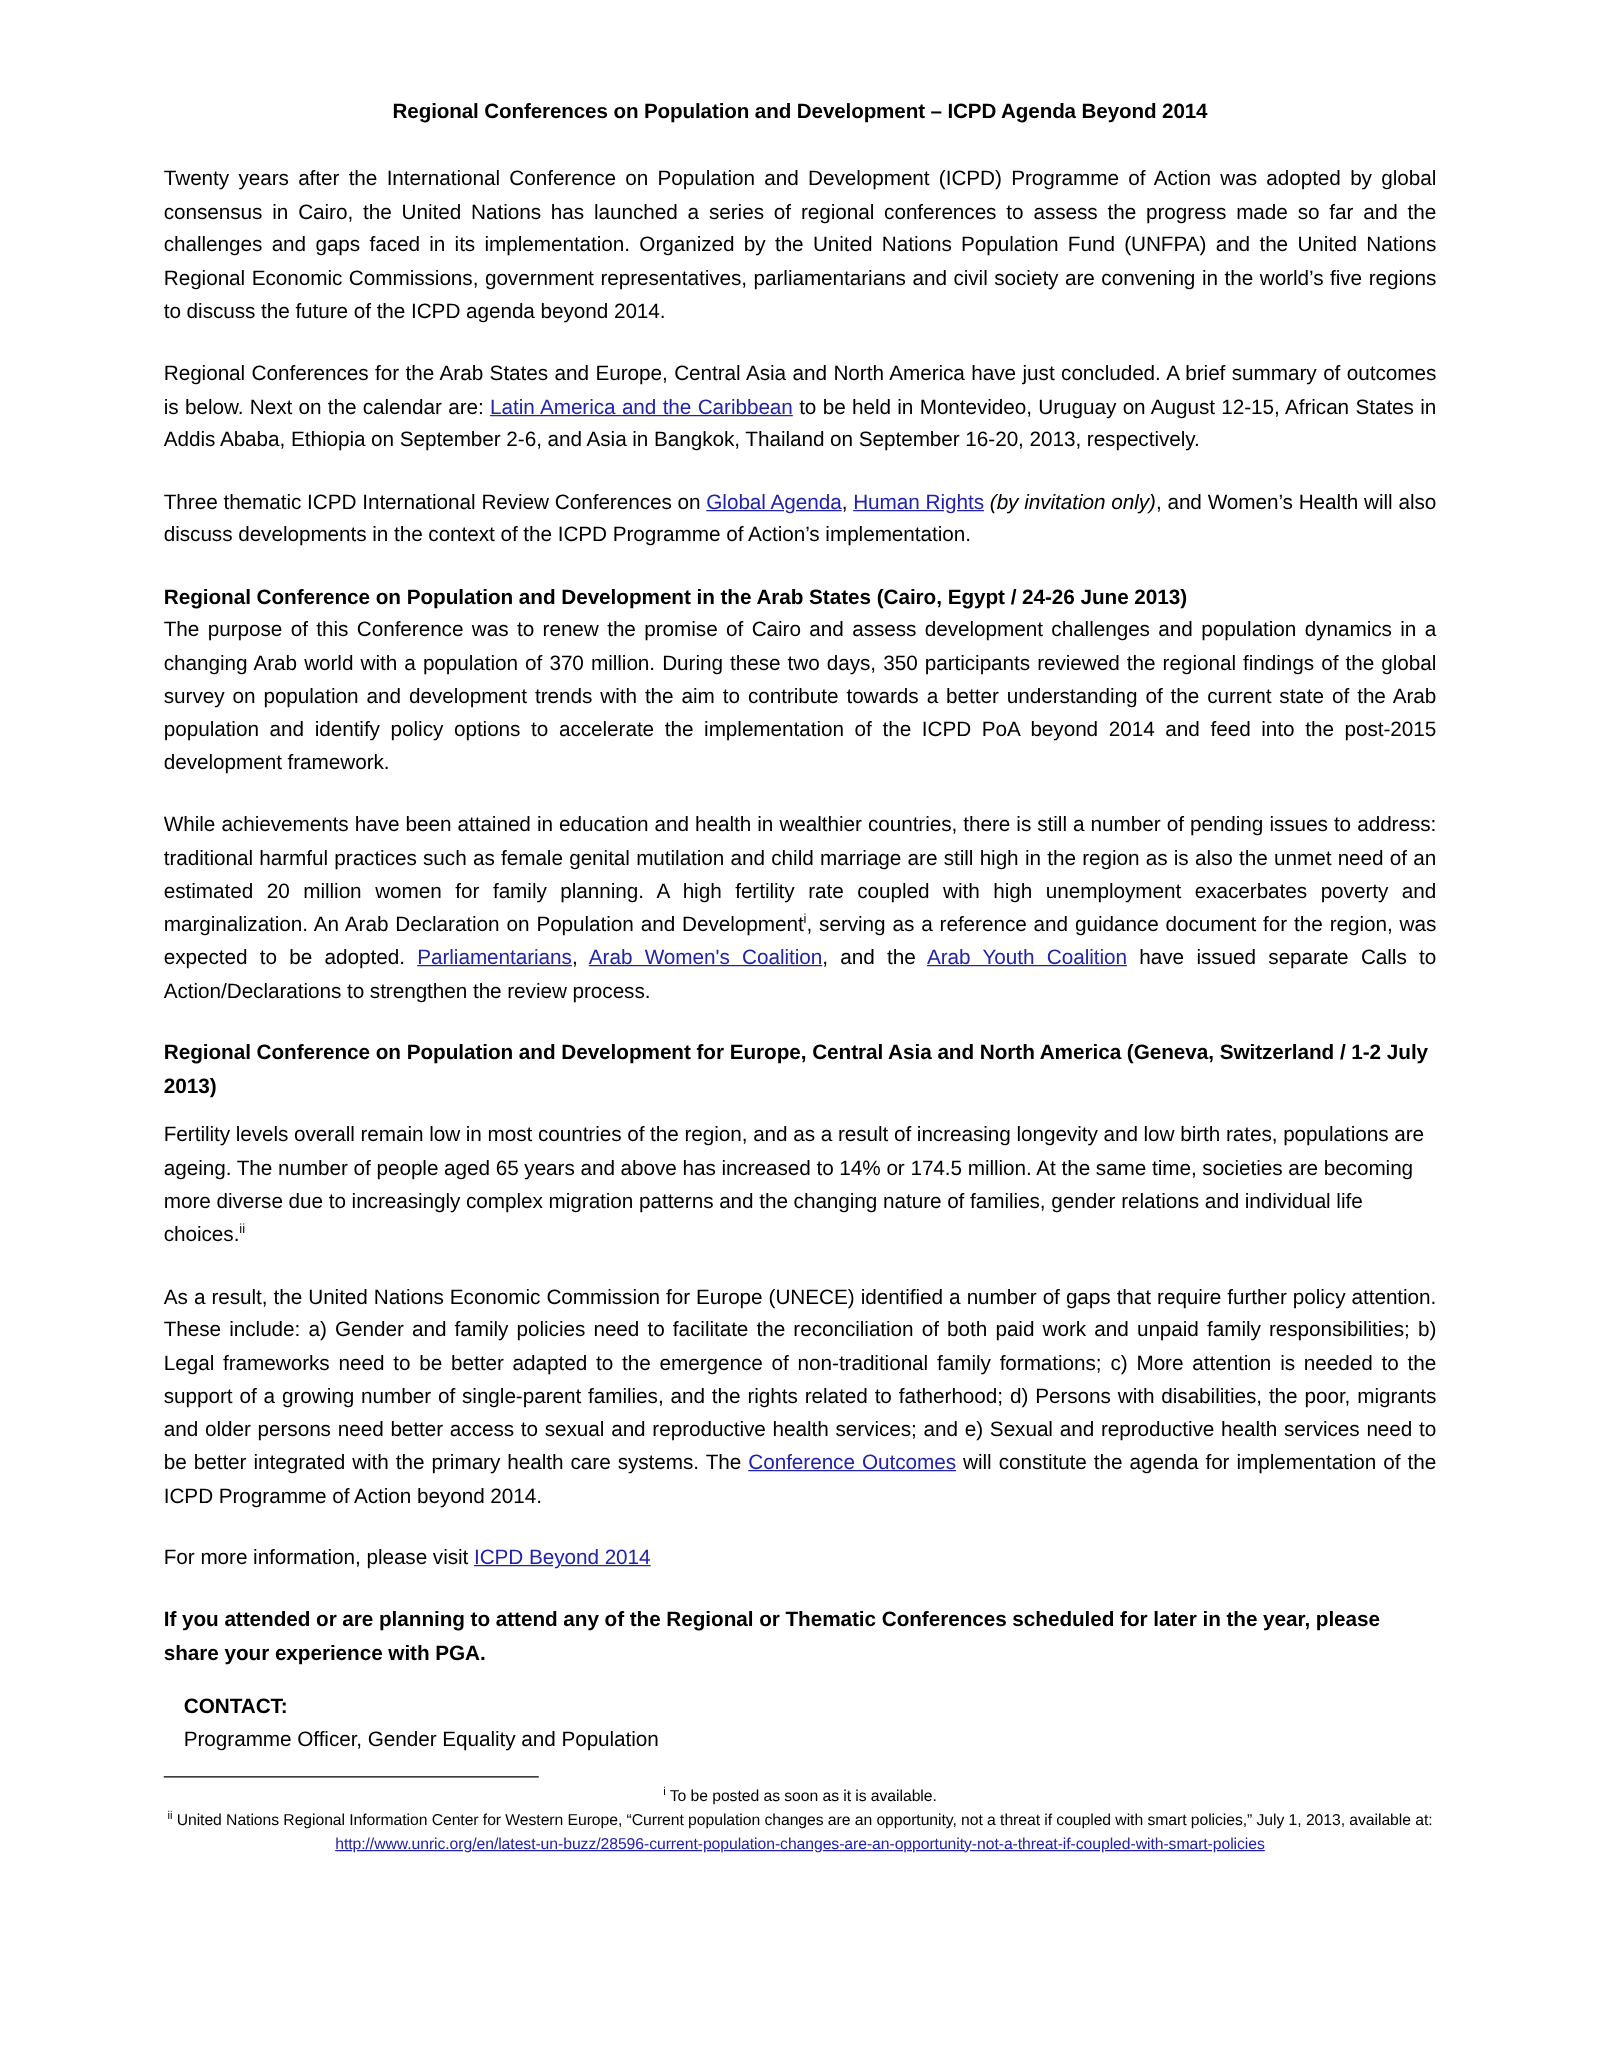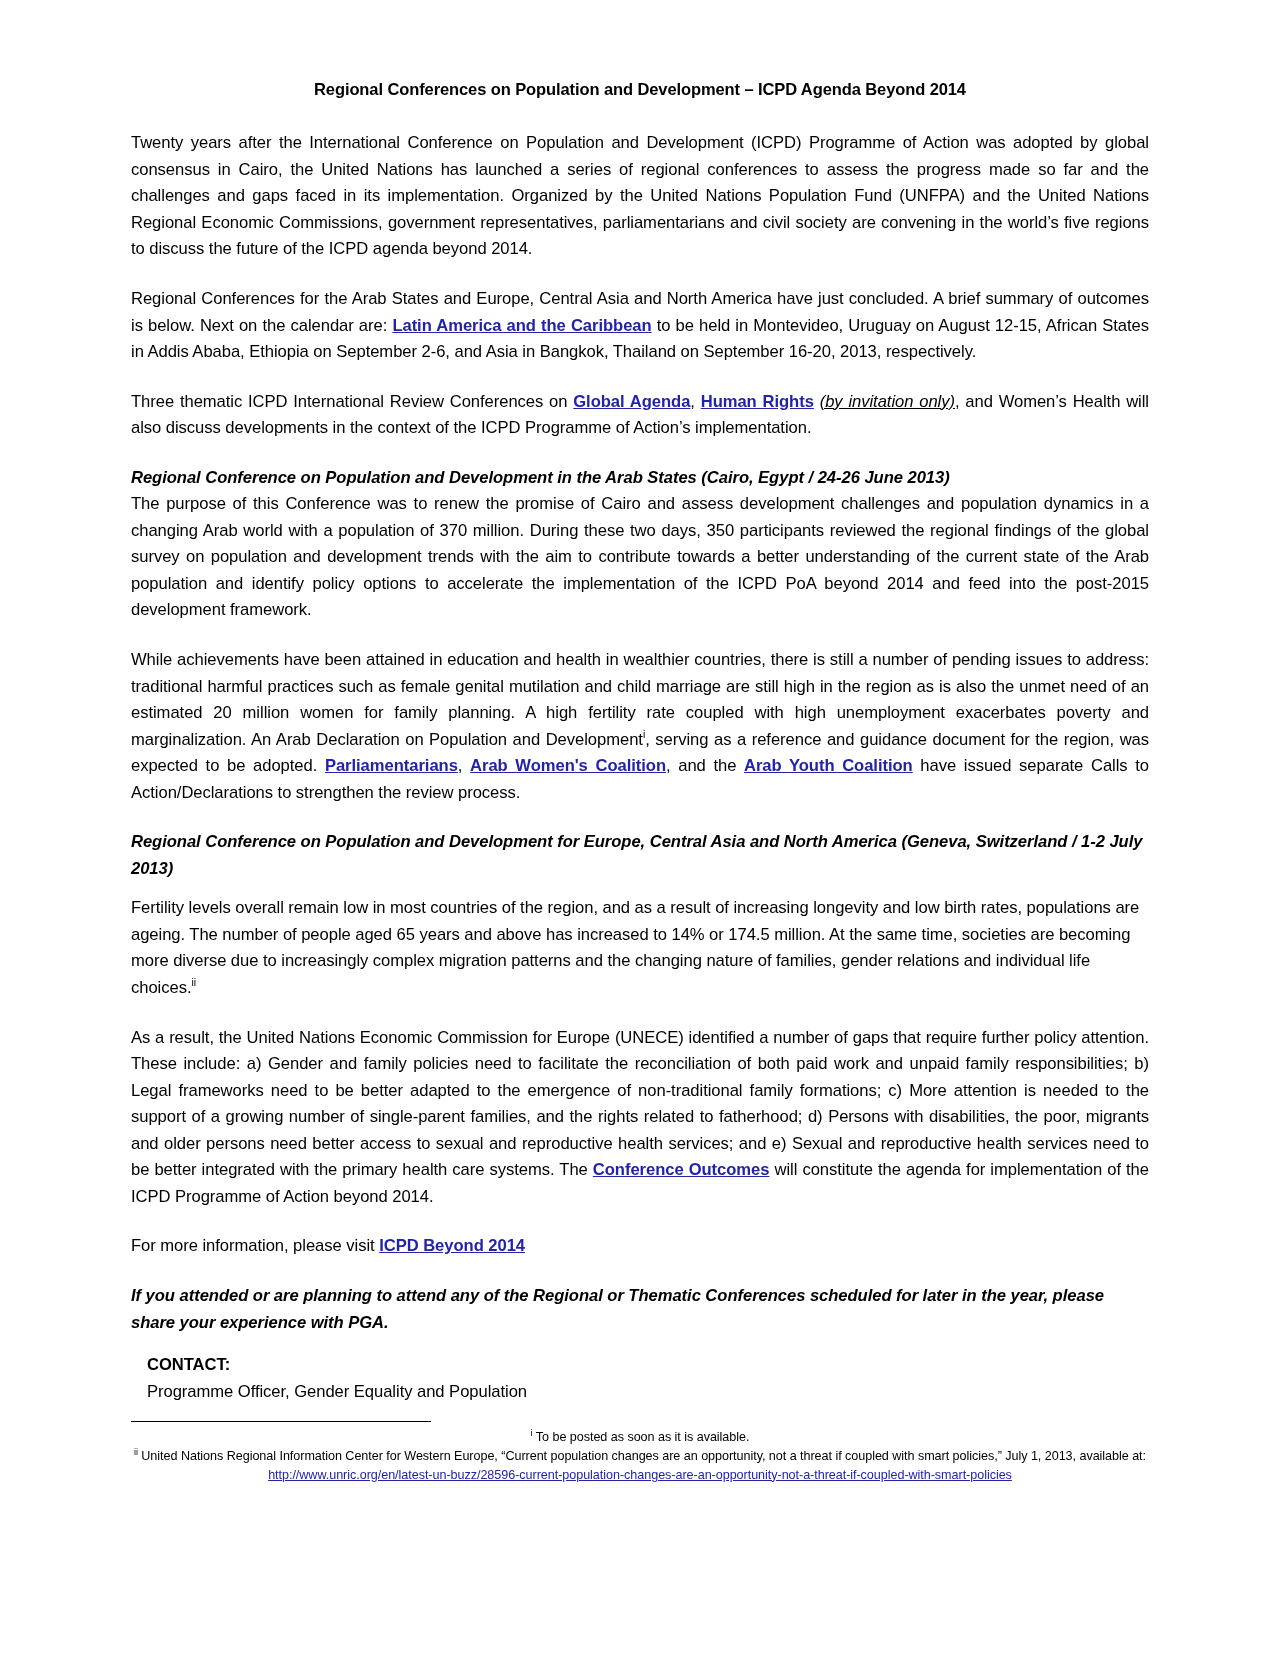--- a/index.html
+++ b/index.html
@@ -36,35 +36,32 @@
     text-align: justify;
     text-justify: inter-word;
     letter-spacing: -0.05px;
   }
   p.body-par.nojustify {
     text-align: left;
     margin-top: 13px;
   }
   .sec-head {
     font-weight: bold;
-    font-style: italic;
     font-size: 16.6px;
     line-height: 1.60;
     margin: 0;
     text-align: left;
     letter-spacing: -0.05px;
   }
   a.lnk, .lnk {
     color: #2222aa;
     text-decoration: underline;
-    font-weight: bold;
   }
   .em {
     font-style: italic;
-    text-decoration: underline;
   }
   .bold {
     font-weight: bold;
   }
   sup.fn {
     font-size: 10.5px;
     vertical-align: super;
     line-height: 0;
   }
   .contact-block {

